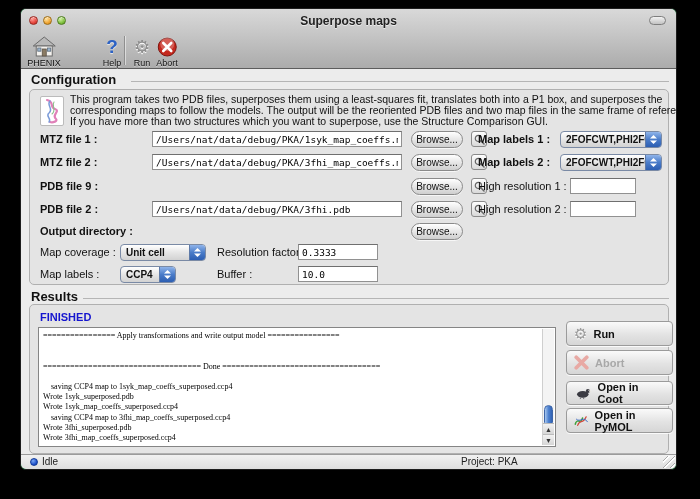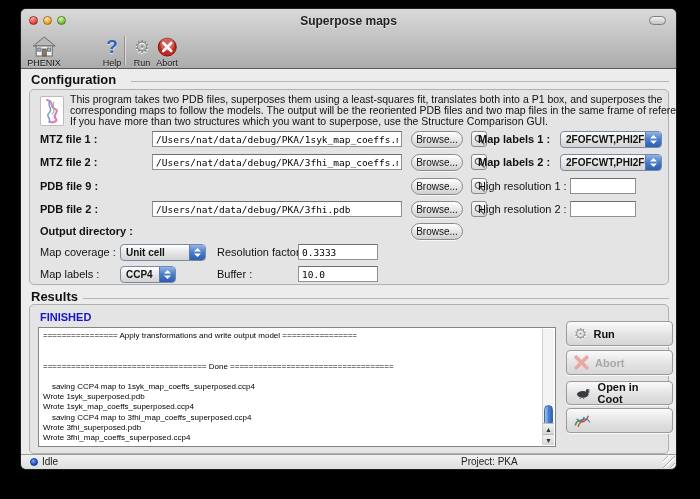--- a/index.html
+++ b/index.html
@@ -42,21 +42,21 @@
   .popup{position:absolute;height:17px;border-radius:4px;border:1px solid #7a8aa5;box-sizing:border-box;
     background:linear-gradient(#ffffff,#e6e6e6 50%,#d2d2d2);display:flex;align-items:center;overflow:hidden;
     font-size:10px;font-weight:bold;color:#111;cursor:default;}
   .popup .ptext{flex:1;padding:0 5px;white-space:nowrap;overflow:hidden;}
   .popup .pcap{width:15px;height:100%;background:linear-gradient(#8fb4ea,#4a7cc9 50%,#2c5eb2);
     display:flex;flex-direction:column;align-items:center;justify-content:center;border-left:1px solid #5e7aa8;}
   .pcap svg{display:block;}
   
   #finished{position:absolute;font-size:11px;font-weight:bold;color:#1515cf;}
   #console{position:absolute;background:#fff;border:1px solid #858585;box-sizing:border-box;}
-  #console pre{margin:0;padding:3px 4px;font-family:Liberation Sans, sans-serif;font-size:8px;line-height:10.2px;color:#000;white-space:pre;}
+  #console pre{margin:0;padding:3px 4px;font-family:Liberation Serif, serif;font-size:8px;line-height:10.2px;color:#000;white-space:pre;}
   #vscroll{position:absolute;top:1px;right:1px;bottom:1px;width:12px;background:#f4f4f4;border-left:1px solid #cfcfcf;box-sizing:border-box;}
   #vthumb{position:absolute;left:1px;width:9px;height:22px;border-radius:5px;
     background:linear-gradient(90deg,#a8c8f0,#4e82d0 50%,#3263b4);border:1px solid #3e66a8;box-sizing:border-box;}
   .sarrow{position:absolute;left:0;width:11px;height:11px;background:linear-gradient(#f2f2f2,#d6d6d6);
     display:flex;align-items:center;justify-content:center;font-size:7px;color:#333;border-top:1px solid #bbb;box-sizing:border-box;}
   .rbtn{position:absolute;left:536px;width:107px;border-radius:4px;border:1px solid #9b9b9b;box-sizing:border-box;
     background:linear-gradient(#fafafa,#e3e3e3 55%,#d6d6d6);display:flex;align-items:center;gap:6px;padding:0 7px;
     font-size:11px;font-weight:bold;color:#111;cursor:default;box-shadow:0 1px 0 rgba(255,255,255,.8);}
   .rbtn.disabled{color:#a8a8a8;}
   
@@ -289,20 +289,21 @@
             <circle cx="21.4" cy="5.3" r="0.6" fill="#fff"></circle>
           </svg>
           <span>Open in Coot</span>
         </div>
         <div class="rbtn" style="top:103px;height:25px;">
           <svg width="17" height="15" viewBox="0 0 24 20">
             <path d="M2 16 C6 4 10 18 14 6" fill="none" stroke="#3fa03c" stroke-width="2.4" stroke-linecap="round"></path>
             <path d="M6 18 C10 6 14 18 20 4" fill="none" stroke="#d0483c" stroke-width="2" stroke-linecap="round"></path>
             <path d="M4 8 C10 14 16 2 22 12" fill="none" stroke="#3f6cc4" stroke-width="1.6" stroke-linecap="round"></path>
           </svg>
+          <span>Open in PyMOL</span>
         </div>
       </div>
     </div>
 
     <div id="statusbar">
       <span id="statusdot"></span>
       <span id="statustext">Idle</span>
       <span id="projecttext">Project: PKA</span>
       <span id="resizegrip"></span>
     </div>

